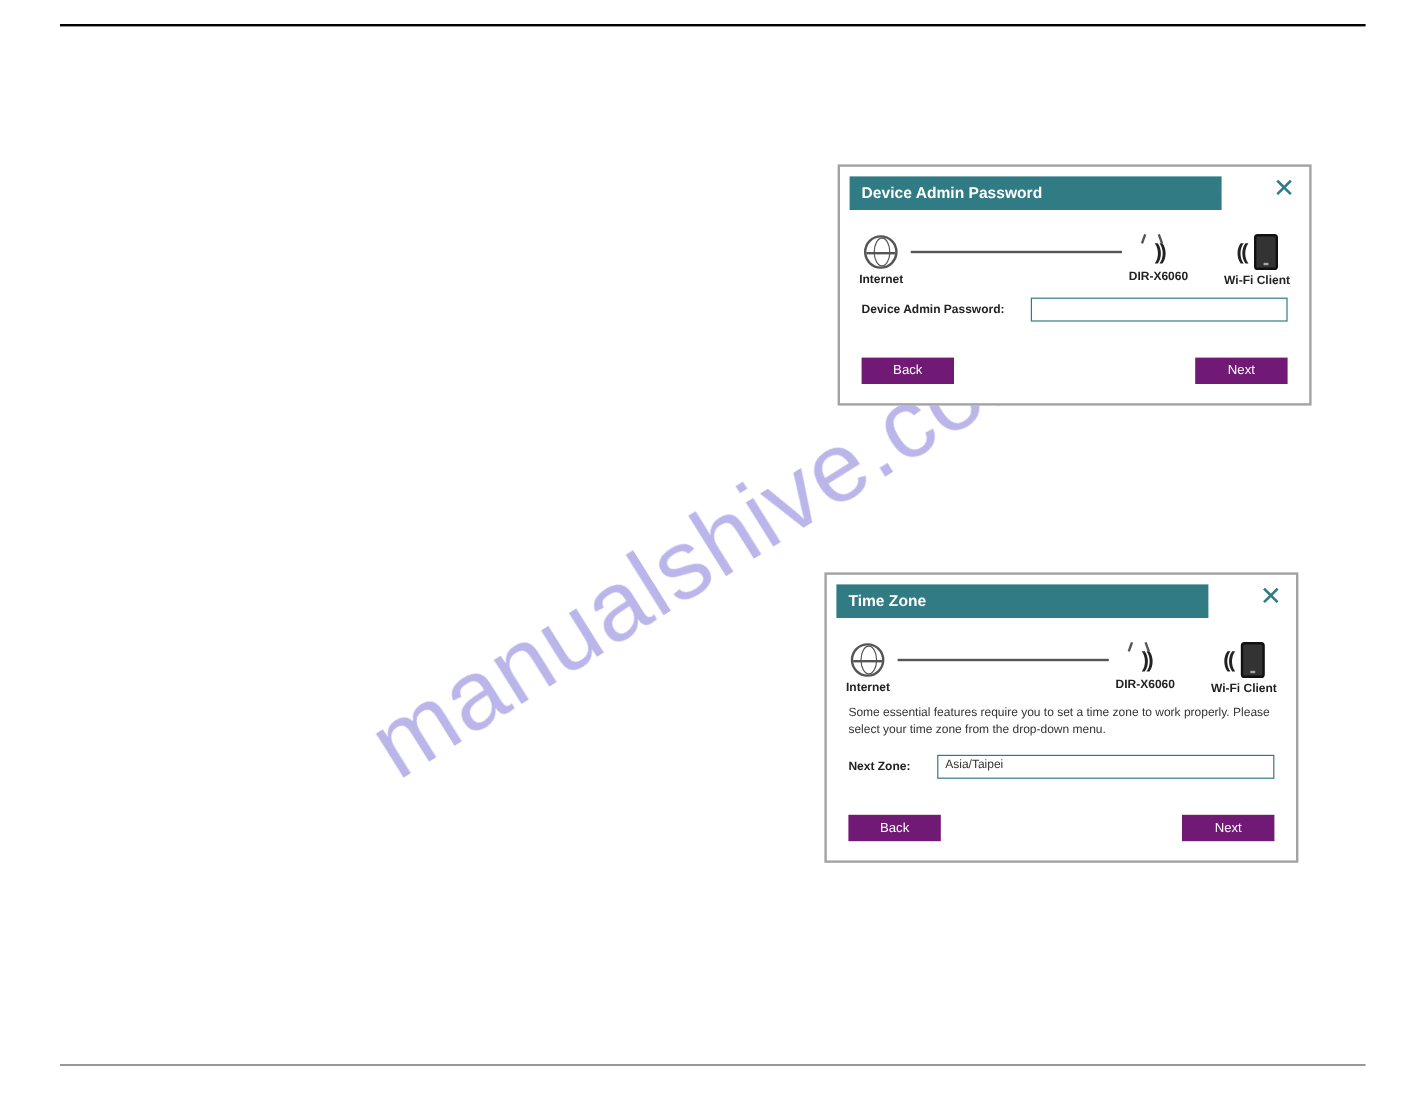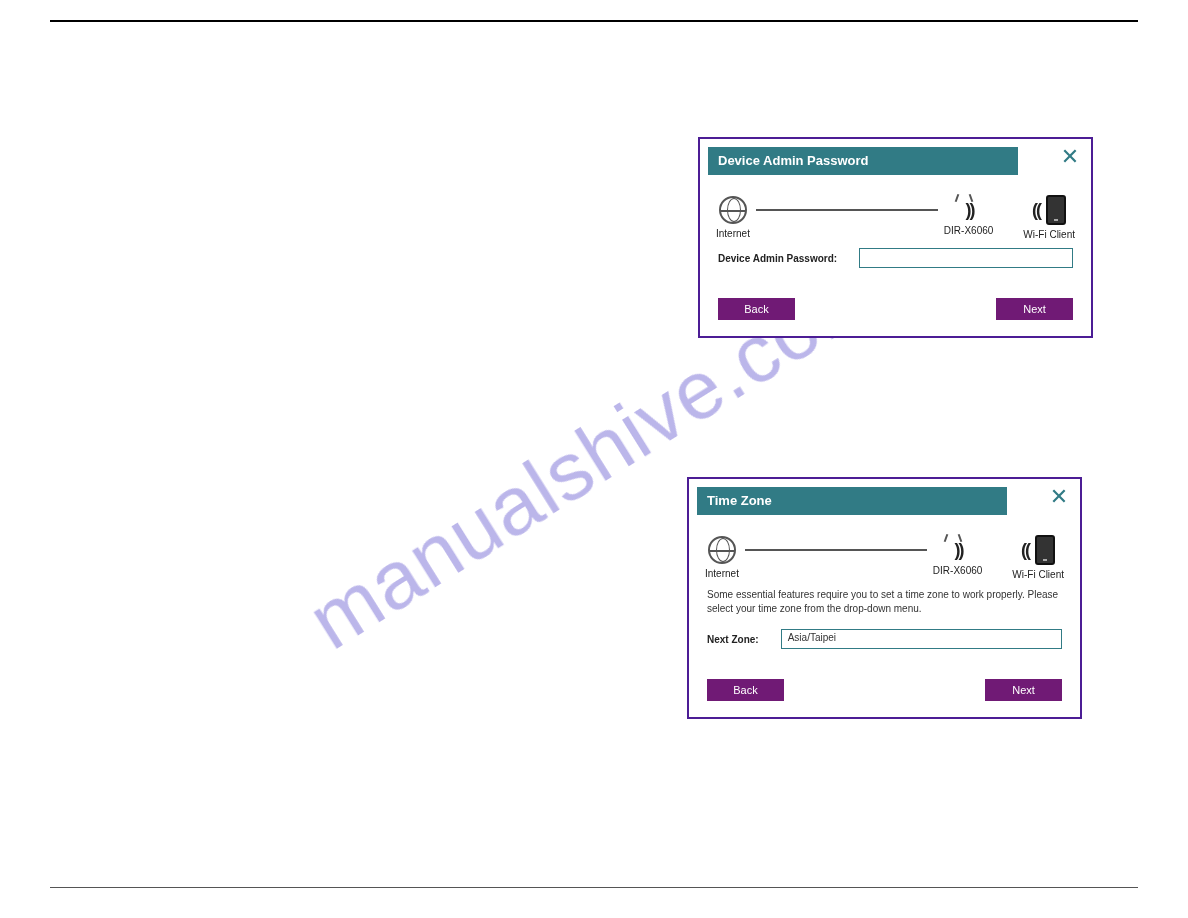--- a/index.html
+++ b/index.html
@@ -19,21 +19,21 @@
     opacity: 0.5;
     font-weight: 400;
     letter-spacing: 1px;
     pointer-events: none;
     white-space: nowrap;
     filter: blur(0.6px);
   }
   .dialog {
     position: absolute;
     width: 395px;
-    border: 2px solid #4c1d95;
+    border: 2px solid #a3a3a3;
     background: #fff;
     padding: 8px 8px 12px 8px;
   }
   .dialog.d1 { right: 45px; top: 115px; }
   .dialog.d2 { right: 56px; top: 455px; }
   .dhead {
     position: relative;
     height: 30px;
     margin-bottom: 12px;
   }
@@ -68,21 +68,21 @@
     text-align: center;
     font-weight: 300;
   }
   .diagram {
     display: flex;
     align-items: center;
     justify-content: space-around;
     padding: 6px 8px 2px 8px;
   }
   .node { text-align: center; flex: 0 0 auto; }
-  .nodelabel { font-size: 10px; font-weight: normal; color: #222; margin-top: 4px; }
+  .nodelabel { font-size: 10px; font-weight: bold; color: #222; margin-top: 4px; }
   .globe {
     width: 28px; height: 28px; border: 2px solid #555; border-radius: 50%;
     position: relative; margin: 0 auto;
   }
   .globe::before, .globe::after { content:""; position:absolute; border:1px solid #555; }
   .globe::before { left:50%; top:0; bottom:0; width:12px; margin-left:-6px; border-radius:50%; }
   .globe::after  { top:50%; left:0; right:0; height:0; border-top:1px solid #555; }
   .line {
     flex: 1 1 auto;
     height: 2px;

